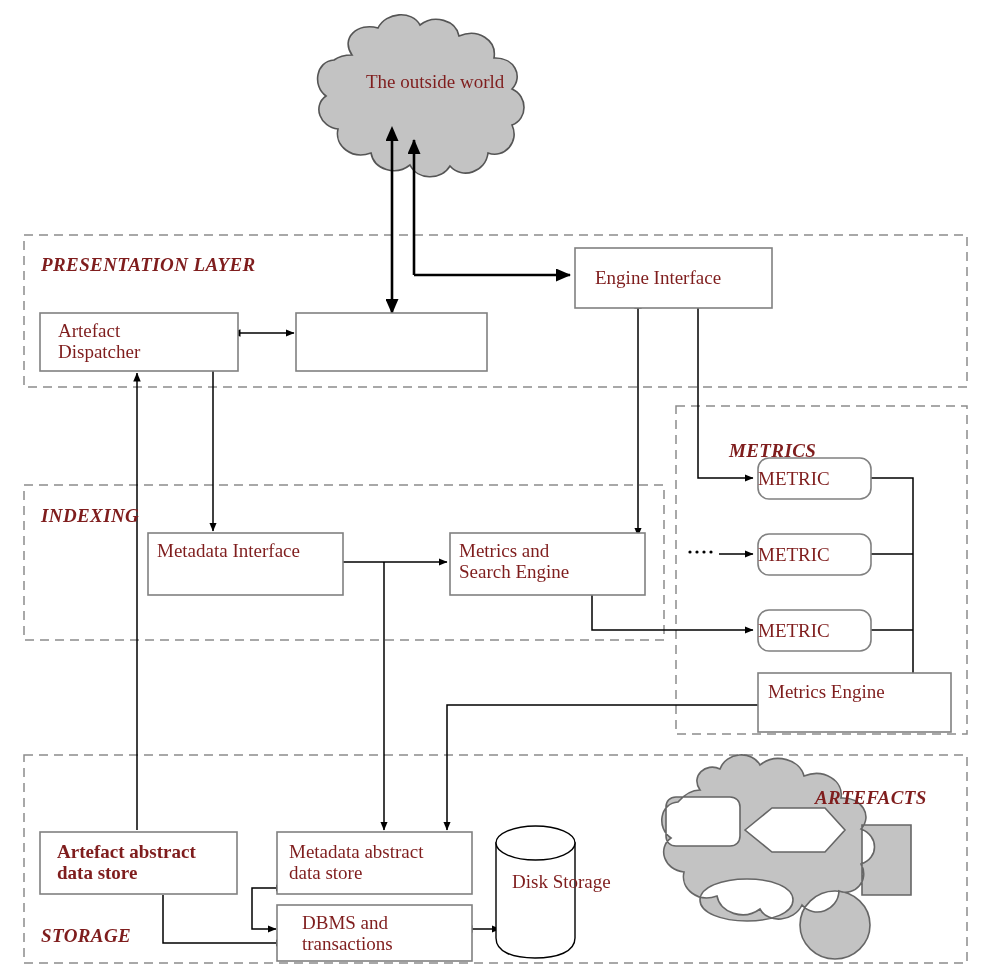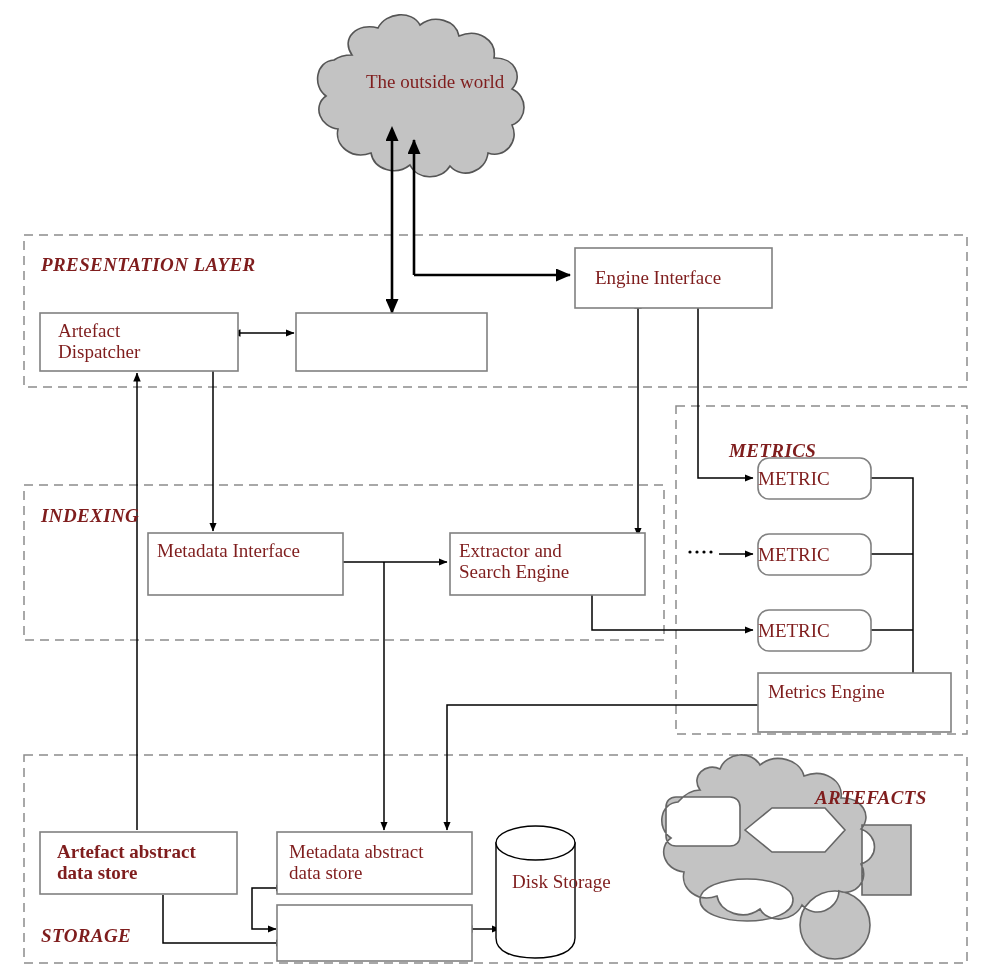--- a/index.html
+++ b/index.html
@@ -144,36 +144,40 @@
   <span>Artefact</span><br>
   <span>Dispatcher</span>
 </div>
 
 
 <div class="lbl box-lbl" style="left:595px;top:267px;">Engine Interface</div>
 
 <div class="lbl box-lbl" style="left:157px;top:540px;">Metadata Interface</div>
 
 <div class="lbl box-lbl" style="left:459px;top:540px;">
-  <span>Extractor and</span><br>
+  <span>Metrics and</span><br>
   <span>Search Engine</span>
 </div>
 
 <div class="lbl metric-lbl" style="left:758px;top:468px;width:113px;">METRIC</div>
 <div class="lbl metric-lbl" style="left:758px;top:544px;width:113px;">METRIC</div>
 <div class="lbl metric-lbl" style="left:758px;top:620px;width:113px;">METRIC</div>
 
 <div class="lbl box-lbl" style="left:768px;top:681px;">Metrics Engine</div>
 
 <div class="lbl box-lbl" style="left:57px;top:841px;font-weight:bold;">
   <span>Artefact abstract</span><br>
   <span>data store</span>
 </div>
 
 <div class="lbl box-lbl" style="left:289px;top:841px;">
   <span>Metadata abstract</span><br>
   <span>data store</span>
 </div>
 
+<div class="lbl box-lbl" style="left:302px;top:912px;">
+  <span>DBMS and</span><br>
+  <span>transactions</span>
+</div>
 
 <div class="lbl box-lbl" style="left:512px;top:871px;">Disk Storage</div>
 
 </div>
 
 </body></html>

